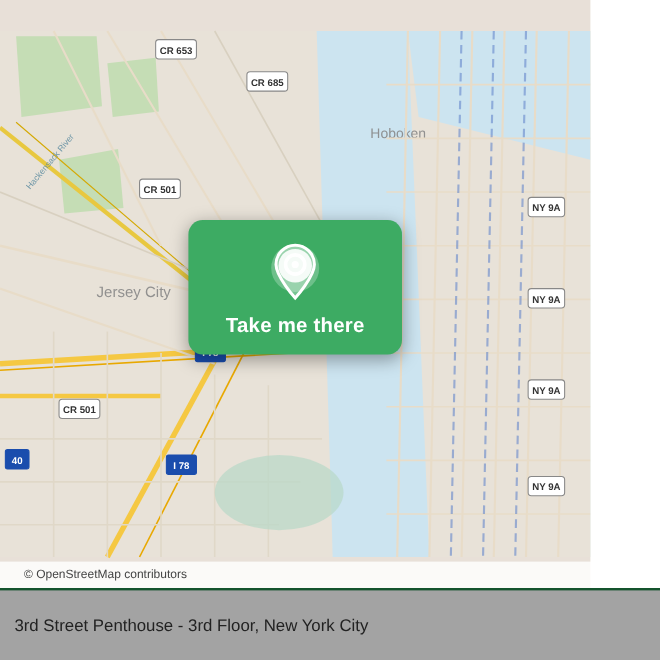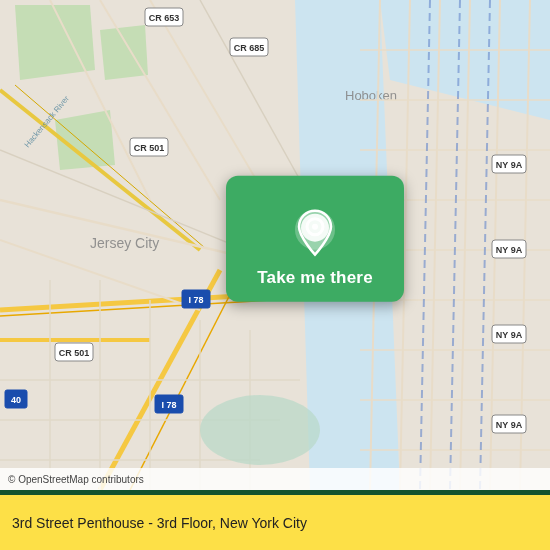--- a/index.html
+++ b/index.html
@@ -6,21 +6,21 @@
 
     body {
       width: 550px;
       height: 550px;
       overflow: hidden;
       font-family: Arial, sans-serif;
       position: relative;
     }
 
     #map-container {
-      width: 550px;
+      width: 492px;
       height: 490px;
       position: relative;
       overflow: hidden;
       background-color: #e8e0d8;
     }
 
     
     #map-svg {
       width: 100%;
       height: 100%;
@@ -31,27 +31,26 @@
 
     
     #location-card {
       position: absolute;
       top: 50%;
       left: 50%;
       transform: translate(-50%, -55%);
       background-color: #3dab63;
       border-radius: 12px;
       width: 178px;
-      padding: 32px 16px 14px;
+      padding: 18px 16px 14px;
       display: flex;
       flex-direction: column;
       align-items: center;
       box-shadow: 0 4px 14px rgba(0,0,0,0.35);
       cursor: pointer;
-      margin-left: 40px;
     }
 
     #pin-icon {
       width: 44px;
       height: 50px;
       margin-bottom: 10px;
     }
 
     #take-me-there-btn {
       background: none;
@@ -67,41 +66,41 @@
     
     #attribution-bar {
       width: 550px;
       height: 22px;
       background: rgba(255,255,255,0.82);
       position: absolute;
       bottom: 60px;
       left: 0;
       display: flex;
       align-items: center;
-      padding-left: 8px;
+      padding-left: 20px;
     }
 
     #attribution-text {
       font-size: 10px;
       color: #444;
     }
 
     
     #footer {
       width: 550px;
       height: 60px;
-      background: #fde047;
+      background: #a3a3a3;
       position: absolute;
       bottom: 0;
       left: 0;
       display: flex;
       align-items: center;
       justify-content: space-between;
       padding: 0 14px 0 12px;
-      border-top: 5px solid #14532d;
+      border-top: 2px solid #14532d;
     }
 
     #location-title {
       font-size: 14px;
       font-weight: 500;
       color: #222;
     }
 
     #moovit-logo {
       display: flex;

